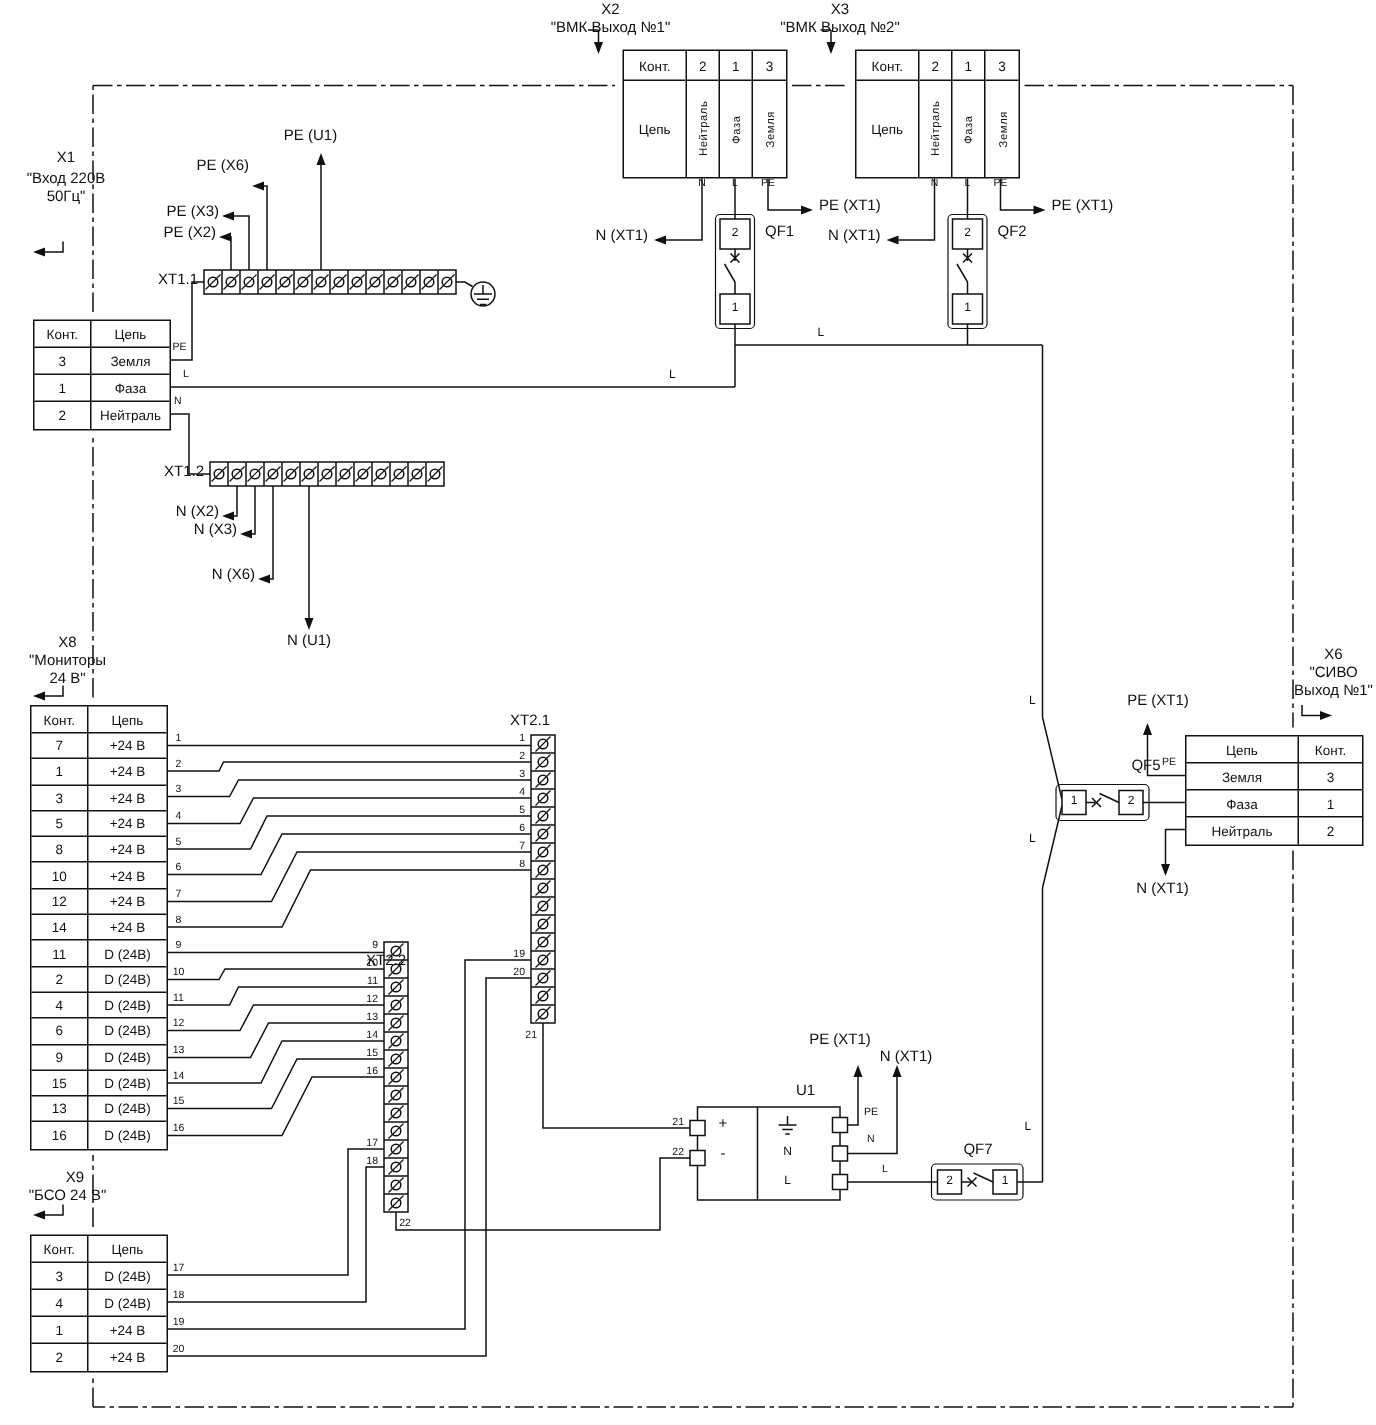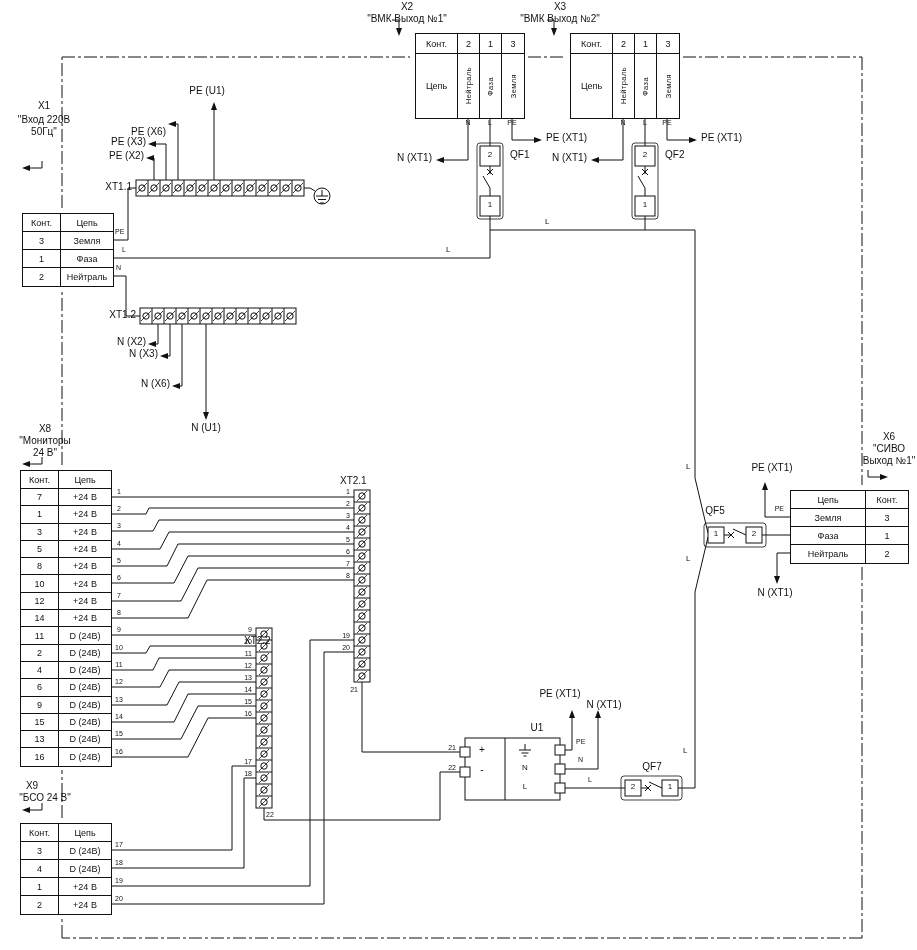--- a/index.html
+++ b/index.html
@@ -335,36 +335,36 @@
   <div class="lb c" style="left:407px;top:2px">X2</div>
   <div class="lb c" style="left:407px;top:14px">"ВМК Выход №1"</div>
   <div class="lb c" style="left:560px;top:2px">X3</div>
   <div class="lb c" style="left:560px;top:14px">"ВМК Выход №2"</div>
   <div class="lb c" style="left:889px;top:432px">X6</div>
   <div class="lb c" style="left:889px;top:444px">"СИВО</div>
   <div class="lb c" style="left:889px;top:456px">Выход №1"</div>
   <div class="lb c" style="left:45px;top:424px">X8</div>
   <div class="lb c" style="left:45px;top:436px">"Мониторы</div>
   <div class="lb c" style="left:45px;top:448px">24 В"</div>
-  <div class="lb c" style="left:32px;top:781px">X9</div>
+  <div class="lb c" style="left:50px;top:781px">X9</div>
   <div class="lb c" style="left:45px;top:793px">"БСО 24 В"</div>
 
   <div class="lb e" style="left:132px;top:182px">XT1.1</div>
   <div class="lb e" style="left:136px;top:310px">XT1.2</div>
   <div class="lb" style="left:340px;top:476px">XT2.1</div>
   <div class="lb" style="left:244px;top:636px">XT2.2</div>
 
   <div class="lb" style="left:510px;top:150px">QF1</div>
   <div class="lb" style="left:665px;top:150px">QF2</div>
-  <div class="lb c" style="left:715px;top:506px">QF5</div>
+  <div class="lb c" style="left:764px;top:506px">QF5</div>
   <div class="lb c" style="left:652px;top:762px">QF7</div>
   <div class="lb c" style="left:537px;top:723px">U1</div>
 
   <div class="lb c" style="left:207px;top:86px">PE (U1)</div>
-  <div class="lb e" style="left:166px;top:127px">PE (X6)</div>
+  <div class="lb e" style="left:166px;top:106px">PE (X6)</div>
   <div class="lb e" style="left:146px;top:137px">PE (X3)</div>
   <div class="lb e" style="left:144px;top:151px">PE (X2)</div>
   <div class="lb e" style="left:146px;top:337px">N (X2)</div>
   <div class="lb e" style="left:158px;top:349px">N (X3)</div>
   <div class="lb e" style="left:170px;top:379px">N (X6)</div>
   <div class="lb c" style="left:206px;top:423px">N (U1)</div>
   <div class="lb" style="left:546px;top:133px">PE (XT1)</div>
   <div class="lb e" style="left:432px;top:153px">N (XT1)</div>
   <div class="lb" style="left:701px;top:133px">PE (XT1)</div>
   <div class="lb e" style="left:587px;top:153px">N (XT1)</div>

